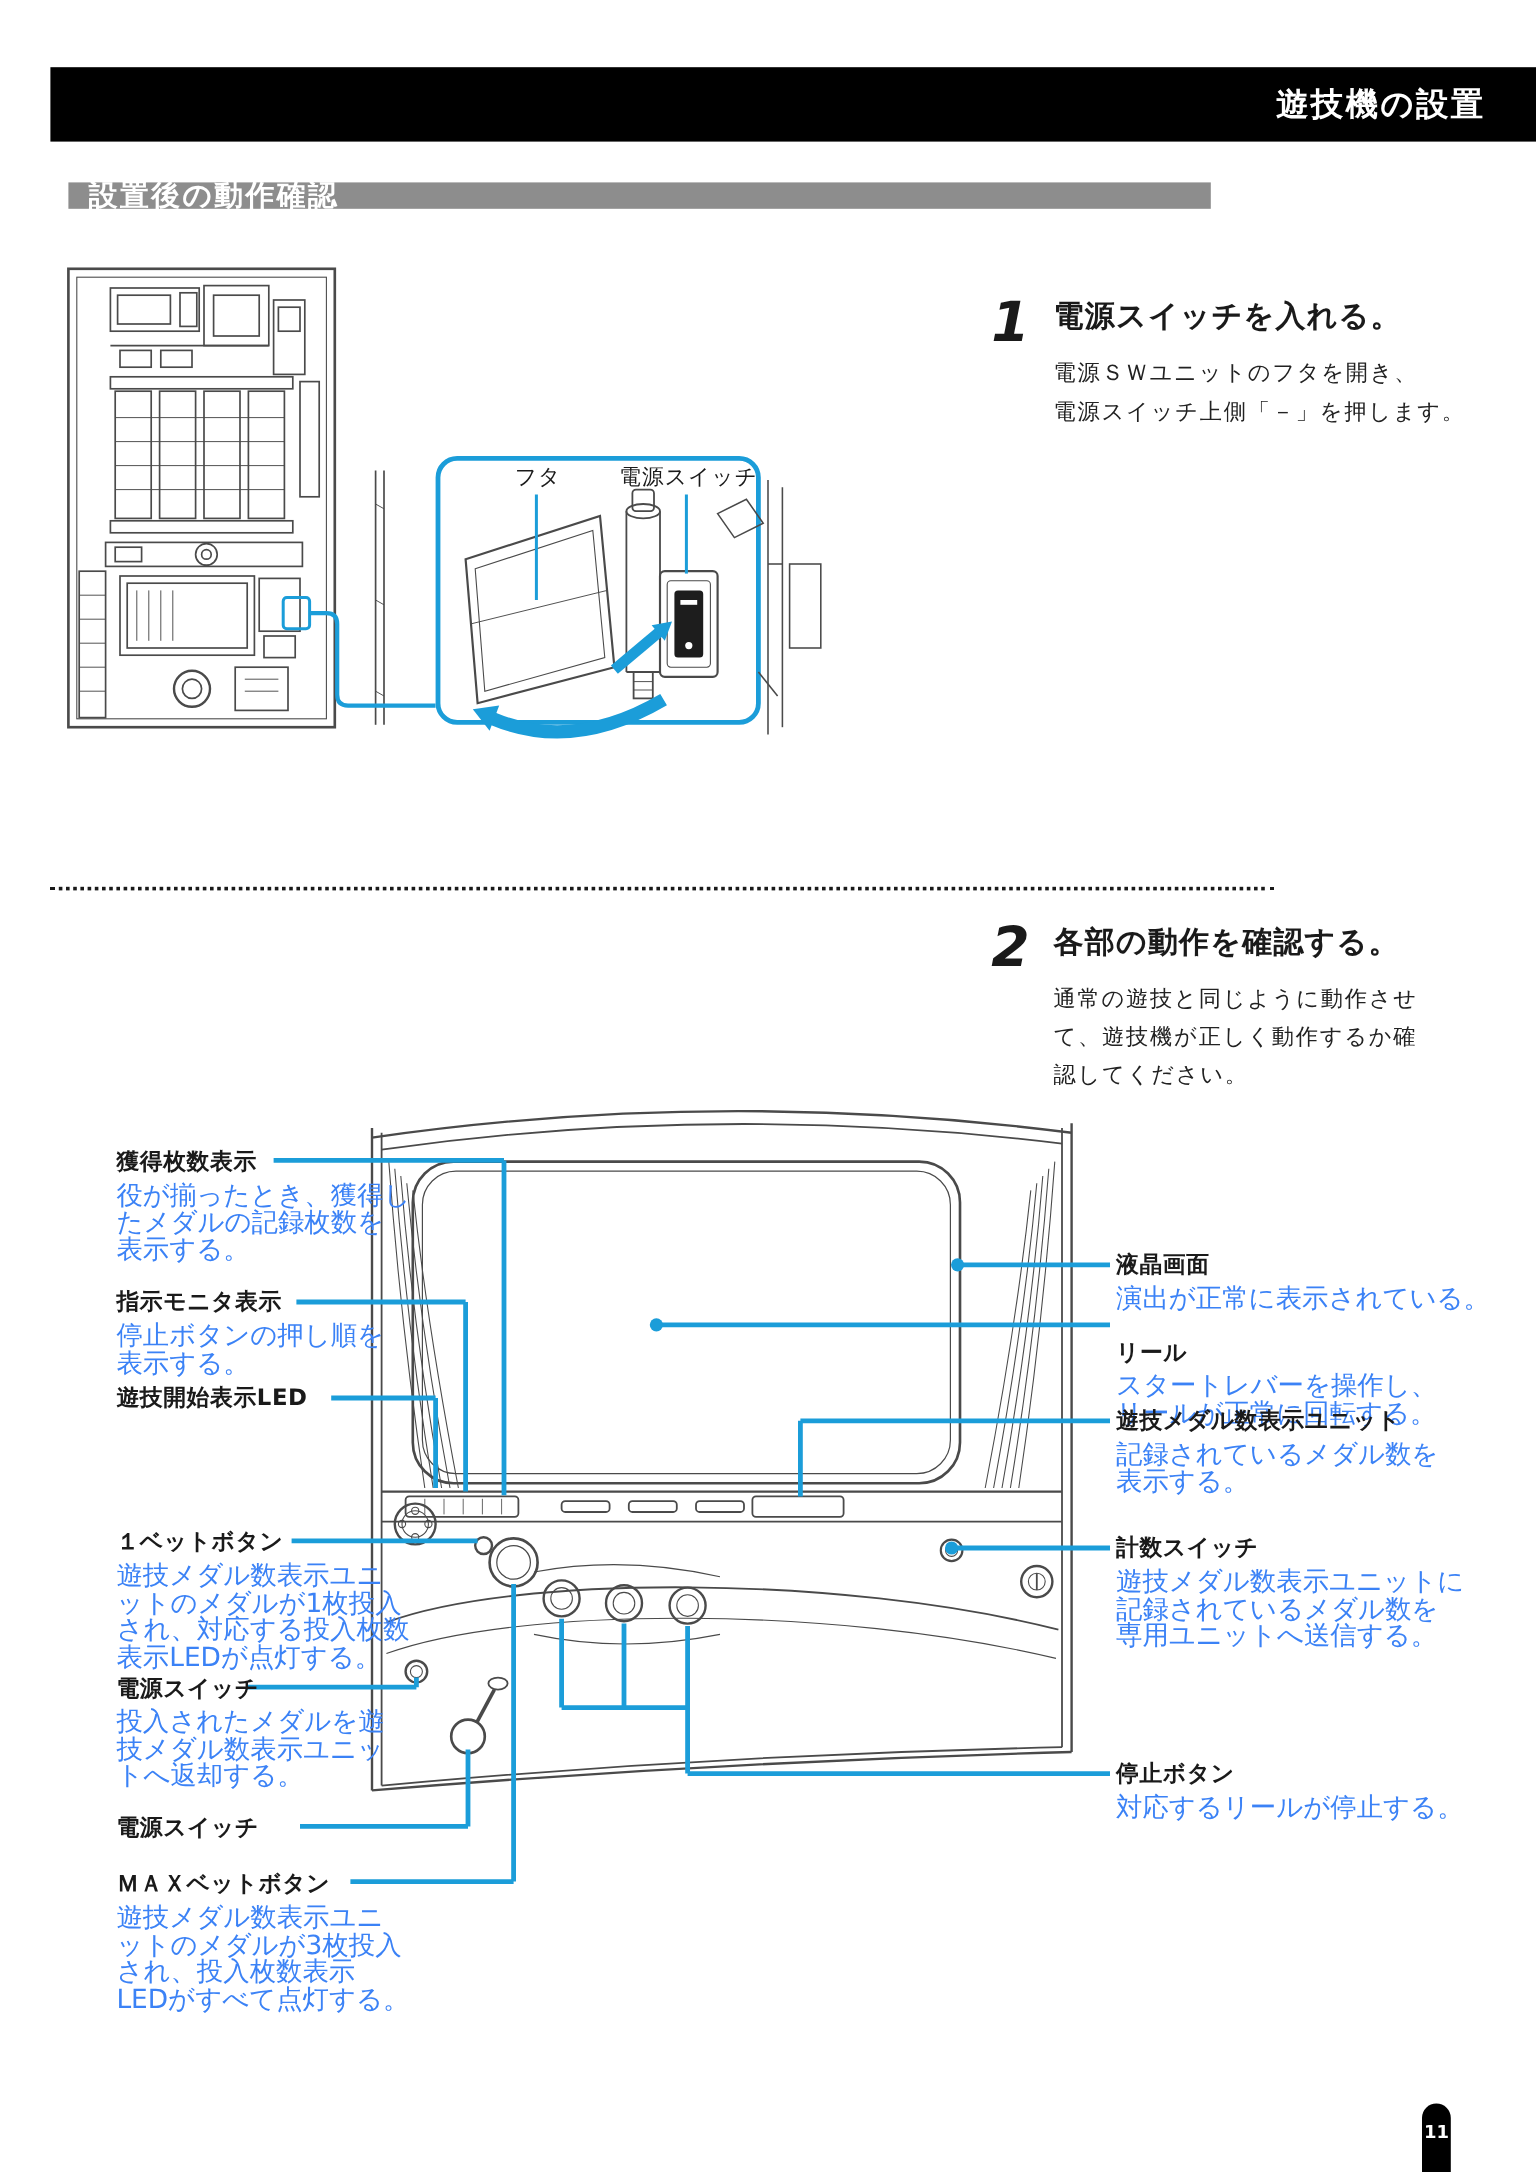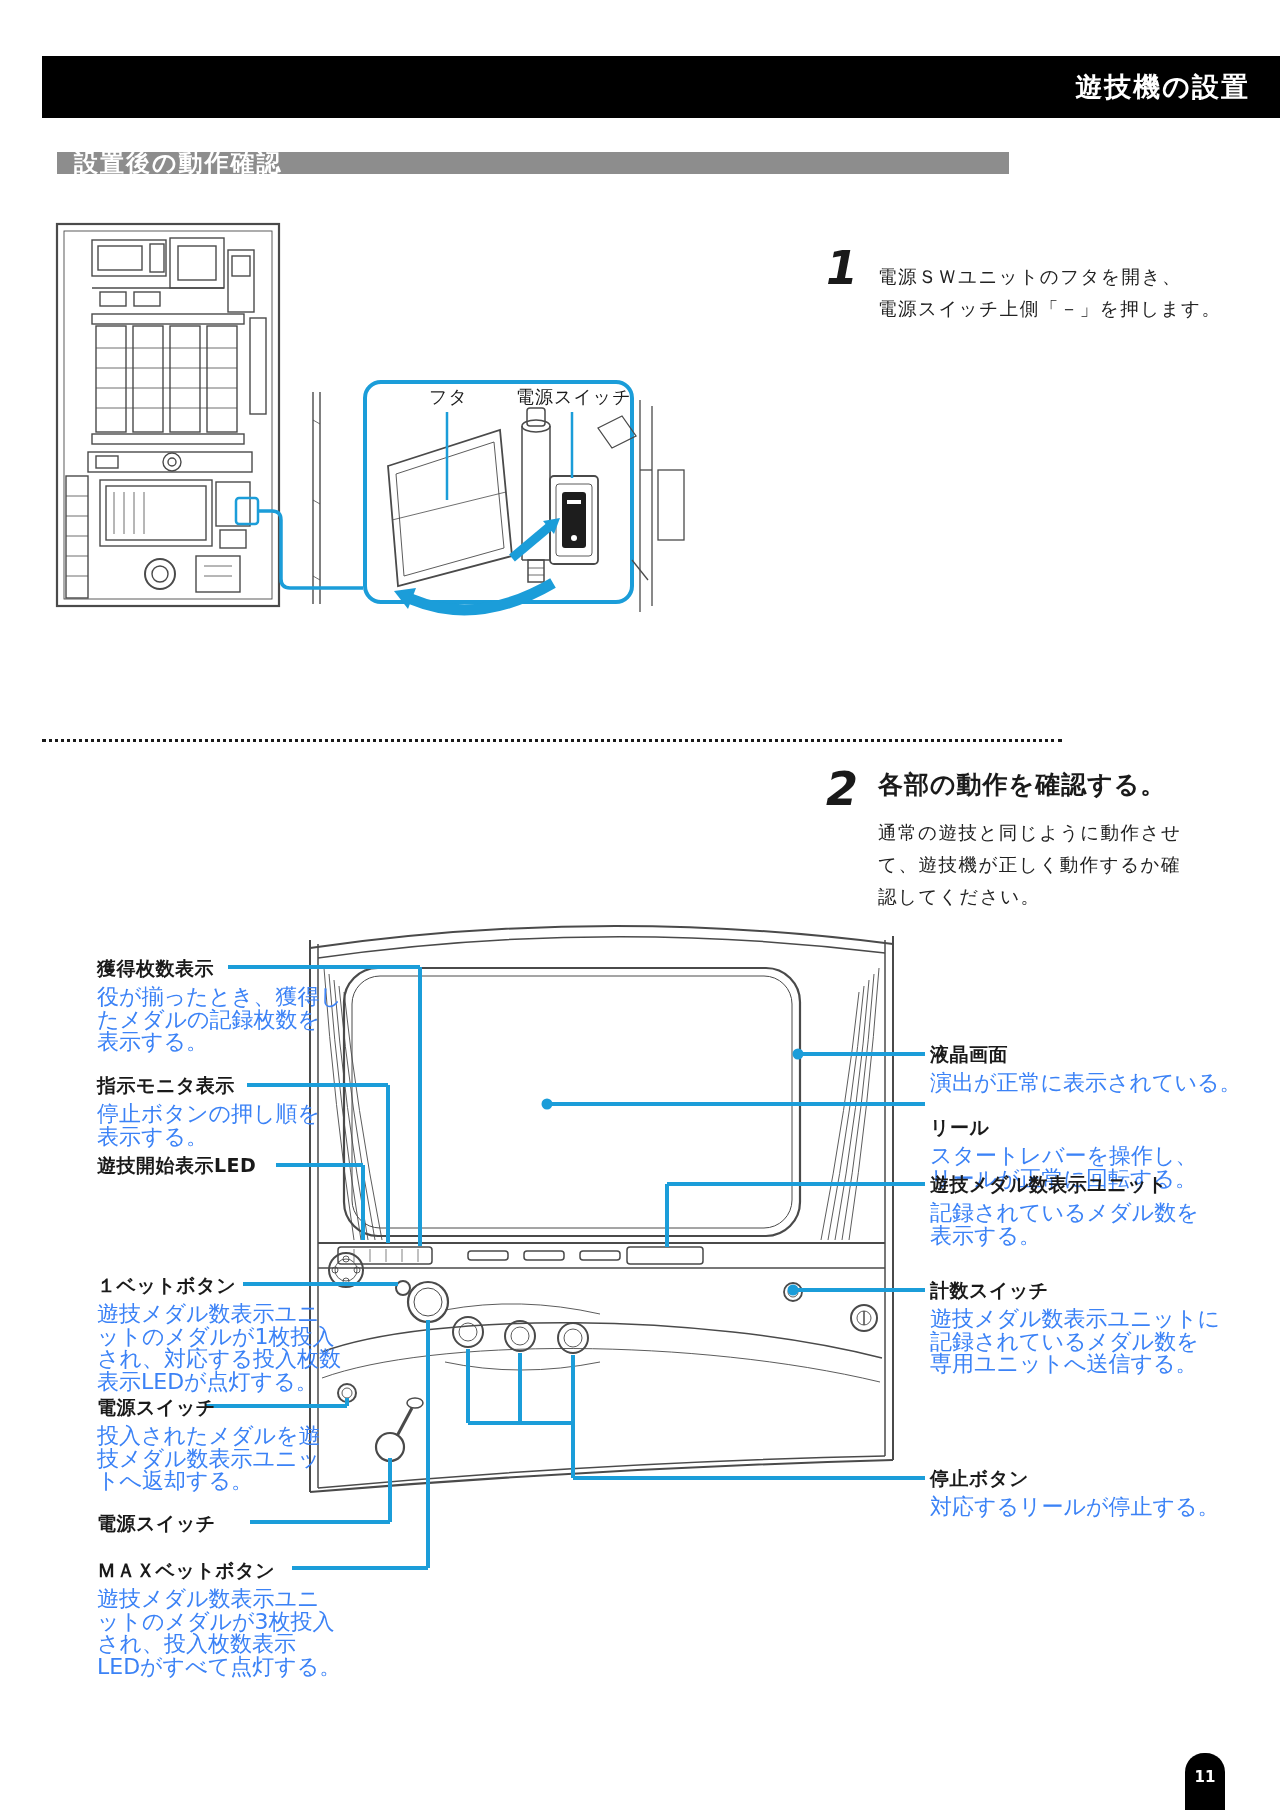--- a/index.html
+++ b/index.html
@@ -5,21 +5,21 @@
   * { margin:0; padding:0; box-sizing:border-box; }
   html,body { background:#ffffff; }
   body {
     width:1280px; height:1810px; position:relative; overflow:hidden;
     font-family:"DejaVu Sans","Liberation Sans",sans-serif; color:#1a1a1a;
   }
   
   .header-bar {
     position:absolute; left:42px; top:56px; width:1238px; height:62px;
     background:#000; display:flex; align-items:center; justify-content:flex-end;
-    padding-right:30px;
+    padding-right:42px;
   }
   .header-bar span { color:#fff; font-size:27px; font-weight:bold; letter-spacing:2px; }
   
   .section-bar {
     position:absolute; left:57px; top:152px; width:952px; height:22px;
     background:#8d8d8d; display:flex; align-items:center; padding-left:17px;
   }
   .section-bar span { color:#fff; font-size:24px; font-weight:bold; letter-spacing:2px; }
   
   .step { position:absolute; display:flex; }
@@ -39,41 +39,42 @@
     border-top:3px dotted #1a1a1a;
   }
   
   .co { position:absolute; }
   .co-t { font-size:19px; font-weight:bold; letter-spacing:0.5px; line-height:25px; white-space:nowrap; }
   .co-d { font-size:22px; line-height:22.5px; margin-top:5px; white-space:pre-line; color:#3b82f6; }
   
   .box-label { position:absolute; font-size:18px; letter-spacing:1px; white-space:nowrap; color:#1a1a1a; }
   
   .page-num {
-    position:absolute; left:1185px; top:1753px; width:40px; height:57px;
+    position:absolute; left:1185px; top:1753px; width:24px; height:57px;
     background:#000; border-radius:19px 19px 0 0;
     display:flex; align-items:flex-start; justify-content:center; padding-top:15px;
   }
   .page-num span { color:#fff; font-size:15px; font-weight:bold; }
   svg { position:absolute; }
 </style>
 </head>
 <body>
 
 <div class="header-bar">
   <span>遊技機の設置</span>
 </div>
 
 <div class="section-bar">
   <span>設置後の動作確認</span>
 </div>
 
 <div class="step" style="left:816px; top:245px;">
   <div class="step-num">1</div>
   <div class="step-body">
+    <div class="step-title">電源スイッチを入れる。</div>
     <div class="step-text">電源ＳＷユニットのフタを開き、
 電源スイッチ上側「－」を押します。</div>
   </div>
 </div>
 
 <div class="step" style="left:816px; top:766px;">
   <div class="step-num">2</div>
   <div class="step-body">
     <div class="step-title">各部の動作を確認する。</div>
     <div class="step-text">通常の遊技と同じように動作させ

